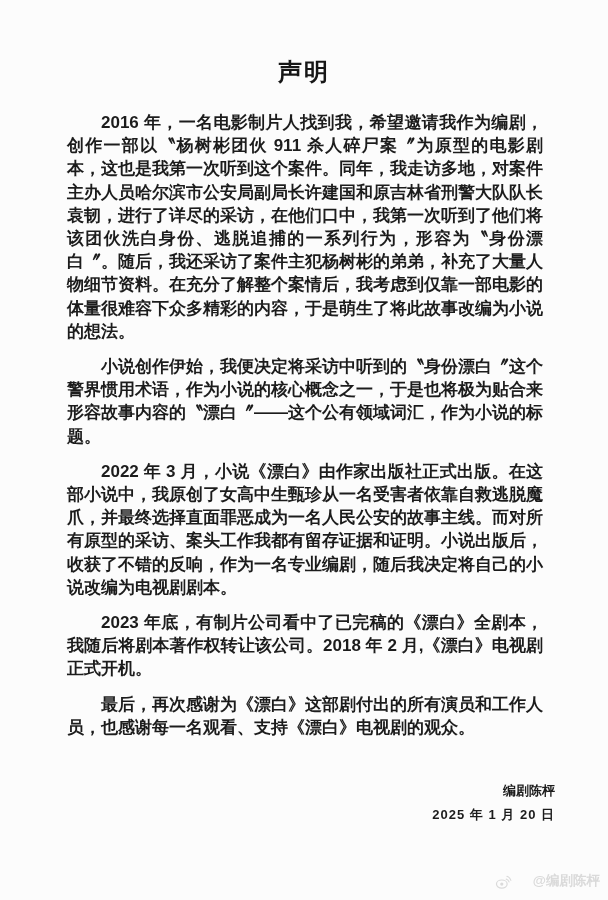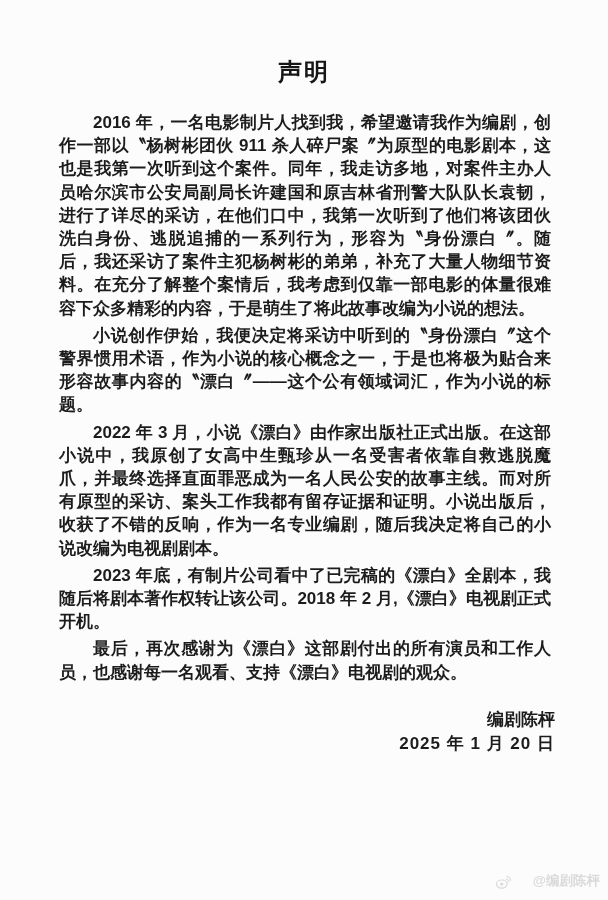--- a/index.html
+++ b/index.html
@@ -32,28 +32,28 @@
   .doc-body {
     margin: 24px 53px 0 55px;
     font-size: 17px;
     line-height: 23.2px;
     font-weight: 600;
     text-align: justify;
     text-justify: inter-character;
     color: #1c1c1c;
   }
   .doc-body p {
-    margin: 4px;
+    margin: 12px;
     padding: 0;
     text-indent: 2em;
   }
   .signature-block {
-    margin-top: 24px;
+    margin-top: 40px;
     text-align: right;
-    font-size: 17px;
+    font-size: 13px;
     line-height: 24px;
     font-weight: 600;
     color: #1c1c1c;
   }
   .signature-block .sig-date {
     letter-spacing: 1px;
   }
   .watermark {
     position: absolute;
     right: 8px;

